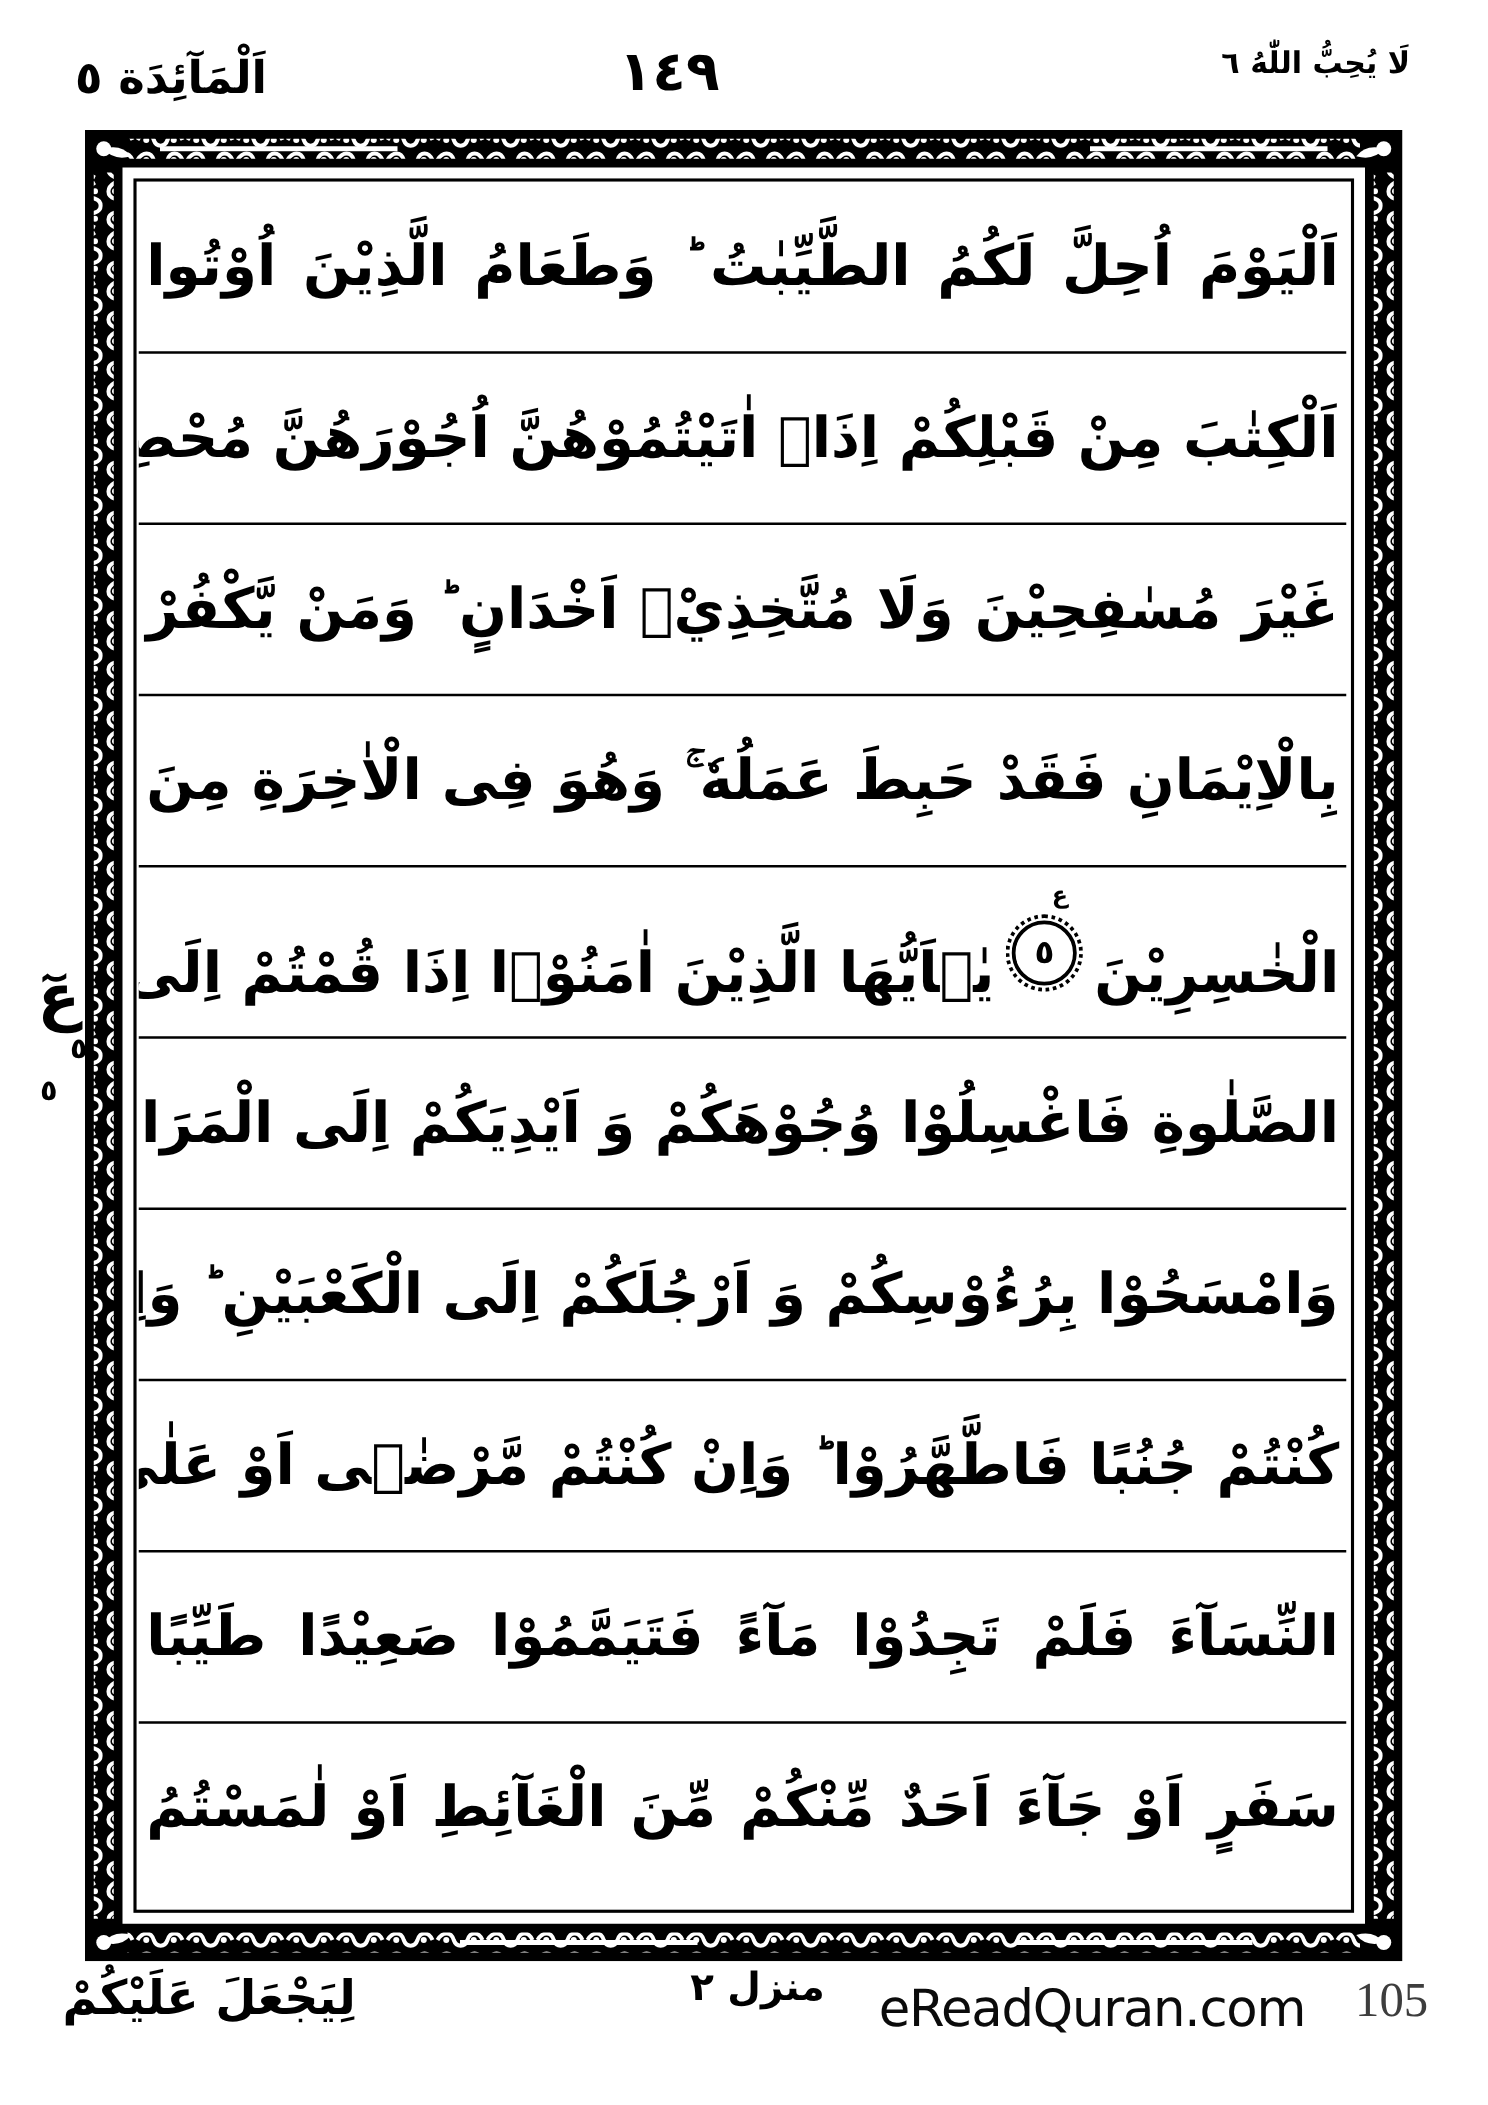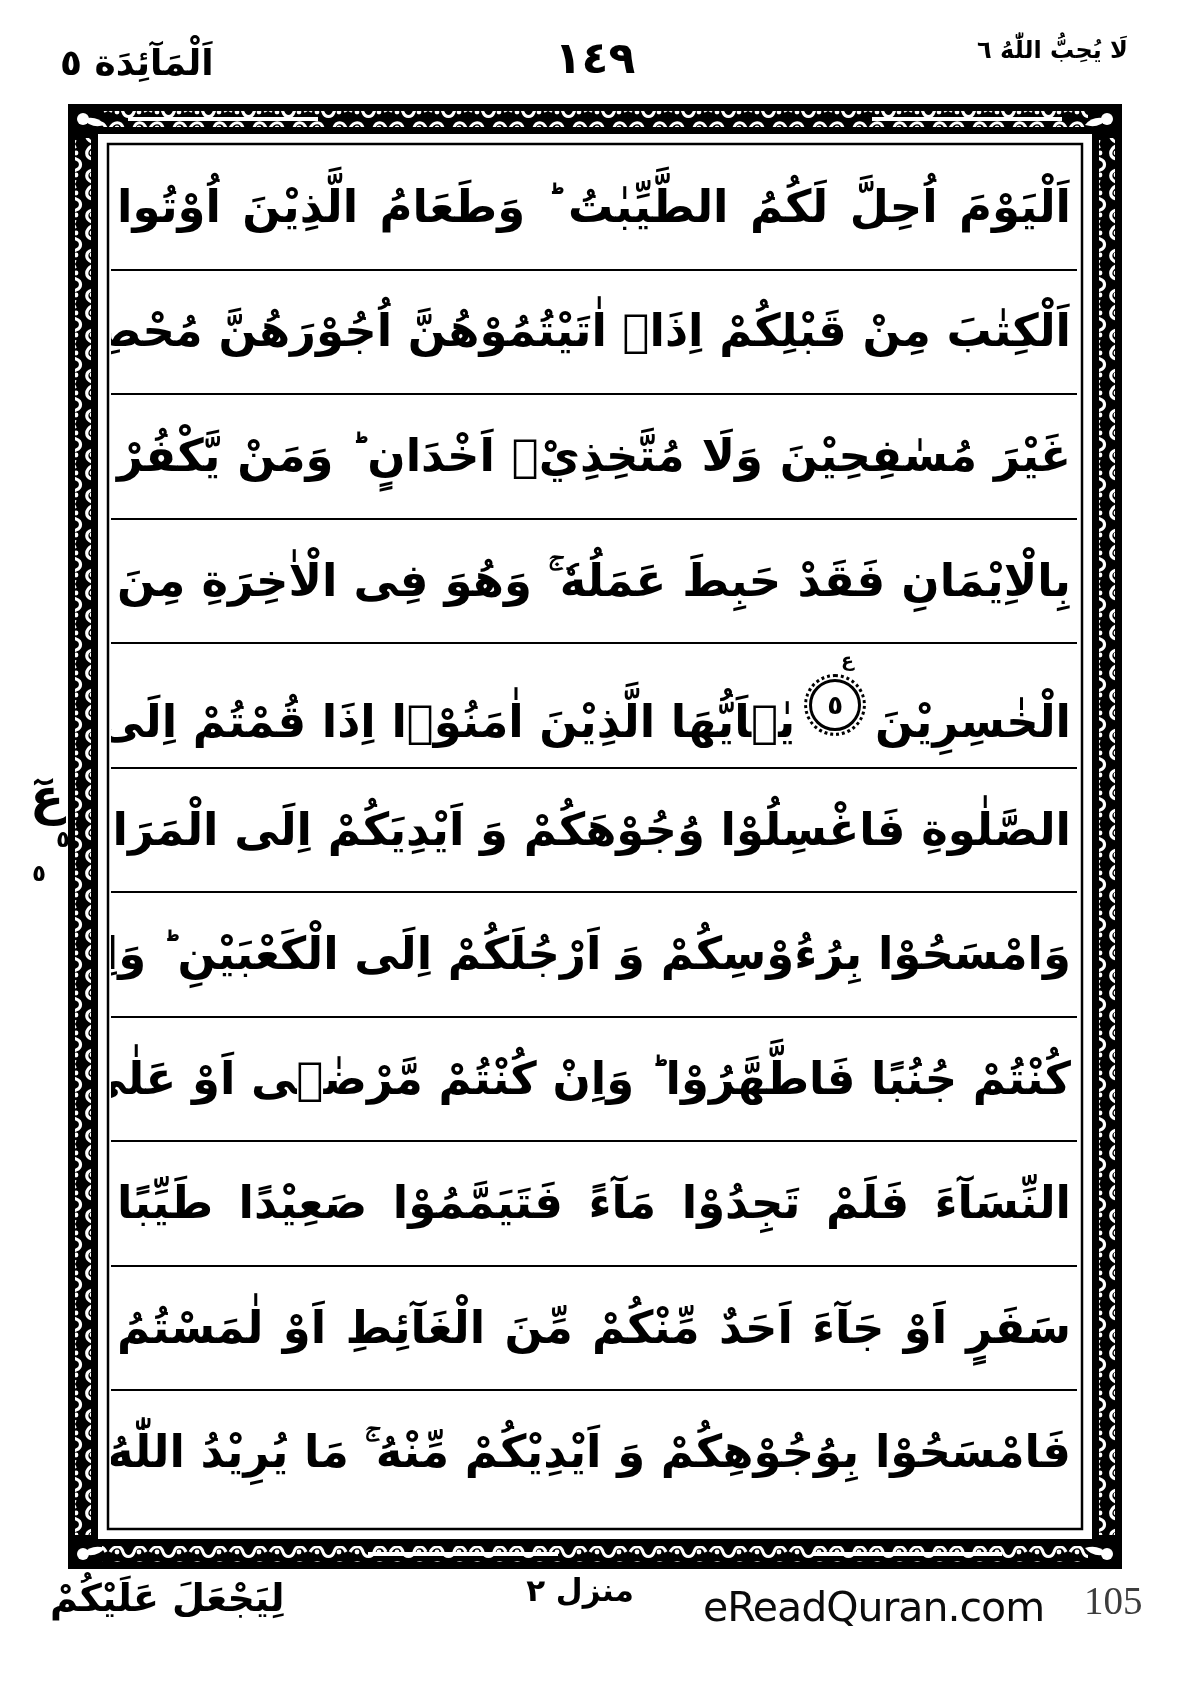--- a/index.html
+++ b/index.html
@@ -11,21 +11,21 @@
     color:#000;
     overflow:hidden;
   }
   
   .hdr-surah{
     position:absolute;left:60px;top:42px;
     font-size:36px;font-weight:bold;direction:rtl;
   }
   .hdr-pagenum{
     position:absolute;left:495px;top:32px;width:200px;
-    text-align:center;font-size:44px;font-weight:bold;direction:rtl;
+    text-align:left;font-size:44px;font-weight:bold;direction:rtl;
   }
   .hdr-juz{
     position:absolute;right:62px;top:36px;
     font-size:24px;font-weight:bold;direction:rtl;
   }
   
   .frame-svg{position:absolute;left:68px;top:104px;}
   
   .text-area{
     position:absolute;left:111px;top:146px;width:966px;height:1368px;
@@ -68,21 +68,21 @@
   .ruku-marker{position:absolute;left:18px;top:768px;width:70px;height:150px;}
   .ruku-letter{position:absolute;top:0;left:12px;font-size:50px;font-weight:bold;}
   .ruku-upper{position:absolute;top:58px;left:38px;font-size:23px;font-weight:bold;}
   .ruku-lower{position:absolute;top:92px;left:14px;font-size:23px;font-weight:bold;}
   
   .catchword{
     position:absolute;left:50px;top:1576px;
     font-size:38px;font-weight:bold;direction:rtl;
   }
   .manzil{
-    position:absolute;left:505px;top:1572px;width:150px;
+    position:absolute;left:531px;top:1572px;width:150px;
     text-align:center;font-size:31px;font-weight:bold;direction:rtl;
   }
   .website{
     position:absolute;left:703px;top:1583px;
     font-size:41px;font-weight:normal;letter-spacing:-1px;color:#0b0b0b;text-align:center;
   }
   .pagenum-latin{
     position:absolute;left:1084px;top:1578px;
     font-family:"Liberation Serif", serif;
     font-size:39px;color:#3d3d3d;
@@ -166,23 +166,20 @@
   </div>
   <div class="line">
     <div class="line-text">كُنْتُمْ جُنُبًا فَاطَّهَّرُوْا ؕ وَاِنْ كُنْتُمْ مَّرْضٰۤى اَوْ عَلٰى</div>
   </div>
   <div class="line">
     <div class="line-text">النِّسَآءَ فَلَمْ تَجِدُوْا مَآءً فَتَيَمَّمُوْا صَعِيْدًا طَيِّبًا</div>
   </div>
   <div class="line">
     <div class="line-text">سَفَرٍ اَوْ جَآءَ اَحَدٌ مِّنْكُمْ مِّنَ الْغَآئِطِ اَوْ لٰمَسْتُمُ</div>
   </div>
-  <div class="line">
-    <div class="line-text">فَامْسَحُوْا بِوُجُوْهِكُمْ وَ اَيْدِيْكُمْ مِّنْهُ ۚ مَا يُرِيْدُ اللّٰهُ</div>
-  </div>
 </div>
 
 <div class="ruku-marker">
   <span class="ruku-letter">عٓ</span>
   <span class="ruku-upper">٥</span>
   <span class="ruku-lower">٥</span>
 </div>
 
 <div class="catchword">لِيَجْعَلَ عَلَيْكُمْ</div>
 <div class="manzil">منزل ٢</div>

